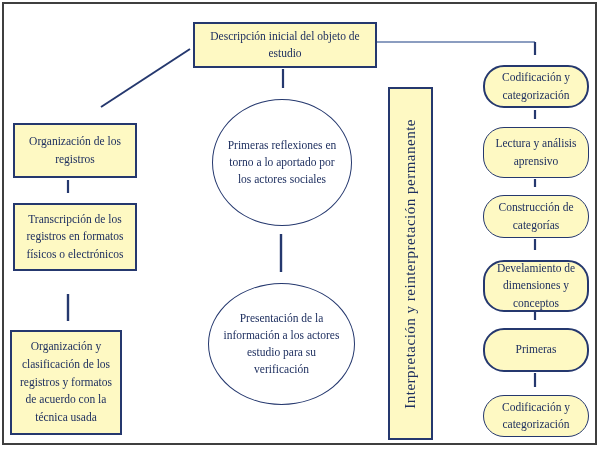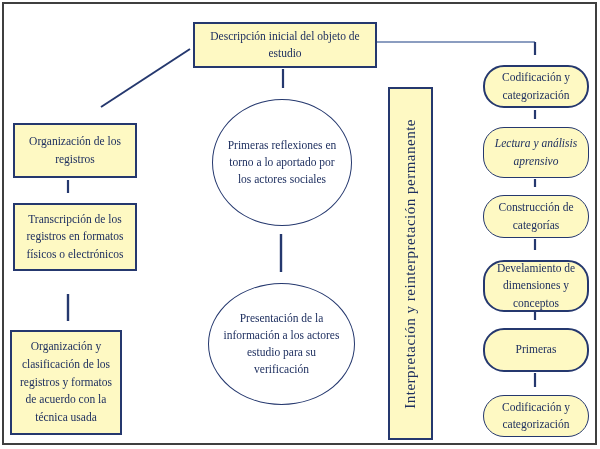--- a/index.html
+++ b/index.html
@@ -35,21 +35,21 @@
   .vbar{
     left:388px;top:87px;width:45px;height:353px;
     font-size:15px;
   }
   .vbar .vtext{
     writing-mode:vertical-rl;transform:rotate(180deg);
     white-space:nowrap;letter-spacing:0.5px;
   }
   .r{left:483px;width:106px;border-radius:21px;}
   .r1{top:65px;height:43px;}
-  .r2{top:127px;height:51px;border-width:1.5px;font-style:italic;}
+  .r2{top:127px;height:51px;border-width:1.5px;}
   .r3{top:195px;height:43px;border-width:1.5px;}
   .r4{top:260px;height:52px;}
   .r5{top:328px;height:44px;border-width:2.5px;}
   .r6{top:395px;height:42px;border-width:1.5px;}
   svg.connectors{position:absolute;left:0;top:0;z-index:1;}
   svg.connectors path, svg.connectors line{fill:none;}
 </style>
 </head>
 <body>
 

